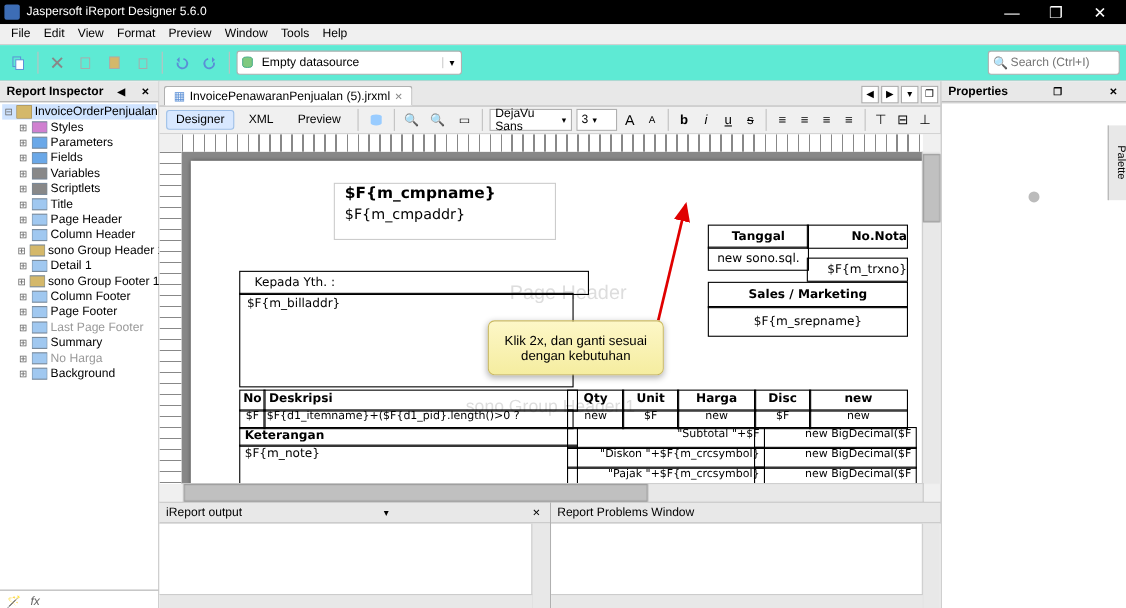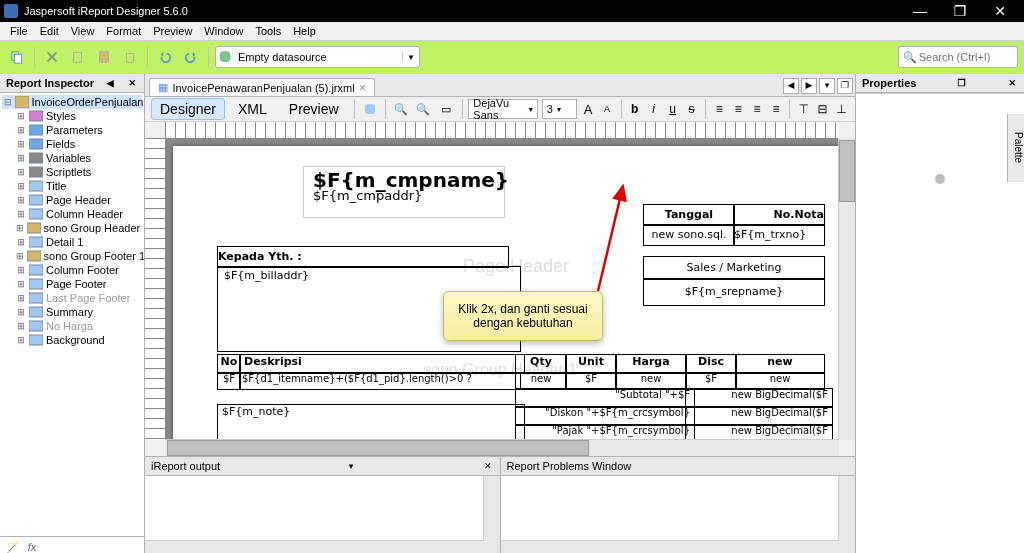--- a/index.html
+++ b/index.html
@@ -2,21 +2,21 @@
 <html><head>
 <meta charset="utf-8">
 <style>
 html,body{margin:0;padding:0;font-family:Tahoma,Arial,sans-serif;font-size:11px;color:#000;background:#fff;overflow:hidden;width:1024px;height:553px}
 .titlebar{background:#000;color:#fff;height:22px;display:flex;align-items:center;padding:0 4px;font-size:11px}
 .titlebar .icon{width:14px;height:14px;background:#3d6db5;margin-right:6px;border-radius:2px}
 .titlebar .title{flex:1}
 .titlebar .winbtn{width:40px;text-align:center;font-size:14px;line-height:22px}
 .menubar{background:#f0f0f0;height:18px;display:flex;align-items:center;padding:0 4px;border-bottom:1px solid #d0d0d0}
 .menubar .mitem{padding:0 6px;cursor:default}
-.toolbar{background:#bef264;height:28px;display:flex;align-items:center;padding:2px 6px;border-bottom:1px solid #d0d0d0;gap:4px}
+.toolbar{background:#5eead4;height:28px;display:flex;align-items:center;padding:2px 6px;border-bottom:1px solid #d0d0d0;gap:4px}
 .tbtn{width:20px;height:20px;border:1px solid transparent;display:flex;align-items:center;justify-content:center;border-radius:2px}
 .tbtn svg{width:14px;height:14px}
 .sep{width:1px;height:20px;background:#c0c0c0;margin:0 2px}
 .datasource{display:flex;align-items:center;border:1px solid #b0b0b0;border-radius:3px;height:20px;background:#fff}
 .datasource .dsicon{width:18px;height:18px;display:flex;align-items:center;justify-content:center}
 .datasource .dstext{width:160px;padding:0 4px}
 .datasource .dsarrow{width:16px;text-align:center;border-left:1px solid #ccc;font-size:9px}
 .searchbox{margin-left:auto;display:flex;align-items:center;border:1px solid #b0b0b0;border-radius:3px;height:20px;background:#fff;padding:0 4px;width:110px}
 .searchbox input{border:none;outline:none;font-size:11px;width:80px;color:#888}
 .main{display:flex;height:483px}
@@ -30,21 +30,21 @@
 .treeitem .ticon{width:14px;height:12px;flex-shrink:0}
 .treeitem.faded{color:#999}
 .leftbottom{border-top:1px solid #b0b0b0;height:20px;display:flex;align-items:center;padding:0 6px;gap:8px}
 .center{flex:1;display:flex;flex-direction:column;background:#f0f0f0;min-width:0}
 .tabbar{height:22px;background:#e8e8e8;display:flex;align-items:flex-end;border-bottom:1px solid #b0b0b0;padding-left:4px}
 .tab{background:#fff;border:1px solid #b0b0b0;border-bottom:none;border-radius:3px 3px 0 0;padding:2px 8px;display:flex;align-items:center;gap:4px;font-size:11px}
 .tab .x{font-size:9px;color:#888}
 .tabnav{margin-left:auto;display:flex;gap:2px;padding:2px}
 .tabnav .tn{width:14px;height:14px;border:1px solid #aaa;font-size:9px;text-align:center;line-height:12px;background:#fff}
 .subtoolbar{height:24px;background:#f0f0f0;border-bottom:1px solid #d0d0d0;display:flex;align-items:center;padding:0 6px;gap:4px}
-.subtab{padding:2px 8px;border:1px solid transparent;border-radius:3px;font-size:14px}
+.subtab{padding:2px 8px;border:1px solid transparent;border-radius:3px;font-size:11px}
 .subtab.active{background:#d8e8ff;border-color:#9ec0e8}
 .fontsel{border:1px solid #b0b0b0;background:#fff;padding:1px 4px;font-size:11px;height:16px;display:flex;align-items:center;gap:4px}
 .fmtbtn{width:18px;height:18px;display:flex;align-items:center;justify-content:center;font-size:12px}
 .designarea{flex:1;position:relative;overflow:hidden;background:#f0f0f0}
 .ruler-h{position:absolute;top:0;left:20px;right:16px;height:16px;background:#fff;border-bottom:1px solid #aaa;background-image:repeating-linear-gradient(to right,#888 0,#888 1px,transparent 1px,transparent 10px)}
 .ruler-v{position:absolute;top:16px;left:0;width:20px;bottom:16px;background:#fff;border-right:1px solid #aaa;background-image:repeating-linear-gradient(to bottom,#888 0,#888 1px,transparent 1px,transparent 10px)}
 .canvas-wrap{position:absolute;top:16px;left:20px;right:16px;bottom:16px;overflow:auto;background:#888}
 .page{background:#fff;margin:8px;width:760px;min-height:380px;position:relative;box-shadow:0 0 4px rgba(0,0,0,0.5)}
 .bandlabel{position:absolute;font-size:18px;color:#ddd;font-weight:normal;pointer-events:none}
 .field{position:absolute;font-family:"DejaVu Sans",Arial,sans-serif}
@@ -358,51 +358,52 @@
 
     <div class="designarea">
       <div class="ruler-h"></div>
       <div class="ruler-v"></div>
       <div class="canvas-wrap">
         <div class="page">
           <div class="bandlabel" style="left:290px;top:110px">Page Header</div>
           <div class="bandlabel" style="left:250px;top:215px;font-size:16px">sono Group Header 1</div>
 
           <div class="field" style="left:130px;top:20px;width:200px;height:50px;border:1px solid #ccc"></div>
-          <div class="field" style="left:140px;top:22px;font-size:20px;font-weight:bold">$F{m_cmpname}</div>
+          <div class="field" style="left:140px;top:22px;font-size:14px;font-weight:bold">$F{m_cmpname}</div>
           <div class="field" style="left:140px;top:42px;font-size:13px">$F{m_cmpaddr}</div>
 
 
           <div class="field border" style="left:470px;top:58px;width:90px;height:20px;text-align:center;font-weight:bold;line-height:20px">Tanggal</div>
           <div class="field border" style="left:560px;top:58px;width:90px;height:20px;text-align:right;font-weight:bold;line-height:20px">No.Nota</div>
           <div class="field border" style="left:470px;top:78px;width:90px;height:20px;text-align:center;line-height:20px">new sono.sql.</div>
-          <div class="field border" style="left:560px;top:78px;width:90px;height:20px;text-align:left;line-height:20px">$F{m_trxno}</div>
-
-          <div class="field border" style="left:470px;top:110px;width:180px;height:22px;text-align:center;font-weight:normal;line-height:22px">Sales / Marketing</div>
+          <div class="field border" style="left:560px;top:88px;width:90px;height:20px;text-align:right;line-height:20px">$F{m_trxno}</div>
+
+          <div class="field border" style="left:470px;top:110px;width:180px;height:22px;text-align:center;font-weight:bold;line-height:22px">Sales / Marketing</div>
           <div class="field border" style="left:470px;top:132px;width:180px;height:26px;text-align:center;line-height:26px">$F{m_srepname}</div>
 
-          <div class="field border" style="left:44px;top:100px;width:290px;height:20px;padding:0 0;font-weight:bold;line-height:20px">Kepada Yth.  :</div>
+          <div class="field border" style="left:44px;top:100px;width:290px;height:20px;padding:0 13px;font-weight:normal;line-height:20px">Kepada Yth.  :</div>
           <div class="field border" style="left:44px;top:120px;width:290px;height:80px;padding:2px 6px">$F{m_billaddr}</div>
 
           <div class="field border" style="left:44px;top:208px;width:22px;height:18px;font-weight:bold;text-align:center">No</div>
           <div class="field border" style="left:66px;top:208px;width:276px;height:18px;font-weight:bold;padding:0 4px">Deskripsi</div>
           <div class="field border" style="left:342px;top:208px;width:50px;height:18px;font-weight:bold;text-align:center">Qty</div>
           <div class="field border" style="left:392px;top:208px;width:50px;height:18px;font-weight:bold;text-align:center">Unit</div>
           <div class="field border" style="left:442px;top:208px;width:70px;height:18px;font-weight:bold;text-align:center">Harga</div>
           <div class="field border" style="left:512px;top:208px;width:50px;height:18px;font-weight:bold;text-align:center">Disc</div>
           <div class="field border" style="left:562px;top:208px;width:88px;height:18px;font-weight:bold;text-align:center">new</div>
 
           <div class="field border" style="left:44px;top:226px;width:22px;height:16px;text-align:center;font-size:10px">$F</div>
           <div class="field border" style="left:66px;top:226px;width:276px;height:16px;padding:0 2px;font-size:10px;overflow:hidden">$F{d1_itemname}+($F{d1_pid}.length()&gt;0 ?</div>
           <div class="field border" style="left:342px;top:226px;width:50px;height:16px;text-align:center;font-size:10px">new</div>
           <div class="field border" style="left:392px;top:226px;width:50px;height:16px;text-align:center;font-size:10px">$F</div>
           <div class="field border" style="left:442px;top:226px;width:70px;height:16px;text-align:center;font-size:10px">new</div>
           <div class="field border" style="left:512px;top:226px;width:50px;height:16px;text-align:center;font-size:10px">$F</div>
           <div class="field border" style="left:562px;top:226px;width:88px;height:16px;text-align:center;font-size:10px">new</div>
 
+          <div class="field border" style="left:44px;top:242px;width:298px;height:16px;font-weight:bold;padding:0 4px">Keterangan</div>
           <div class="field border" style="left:44px;top:258px;width:298px;height:36px;padding:0 4px">$F{m_note}</div>
 
           <div class="field border" style="left:342px;top:242px;width:170px;height:18px;text-align:right;padding:0 4px;font-size:10px">"Subtotal "+$F</div>
           <div class="field border" style="left:512px;top:242px;width:138px;height:18px;text-align:right;padding:0 4px;font-size:10px">new BigDecimal($F</div>
           <div class="field border" style="left:342px;top:260px;width:170px;height:18px;text-align:right;padding:0 4px;font-size:10px">"Diskon "+$F{m_crcsymbol}</div>
           <div class="field border" style="left:512px;top:260px;width:138px;height:18px;text-align:right;padding:0 4px;font-size:10px">new BigDecimal($F</div>
           <div class="field border" style="left:342px;top:278px;width:170px;height:18px;text-align:right;padding:0 4px;font-size:10px">"Pajak "+$F{m_crcsymbol}</div>
           <div class="field border" style="left:512px;top:278px;width:138px;height:18px;text-align:right;padding:0 4px;font-size:10px">new BigDecimal($F</div>
 
           <svg class="arrow" style="left:420px;top:30px;width:40px;height:120px">

